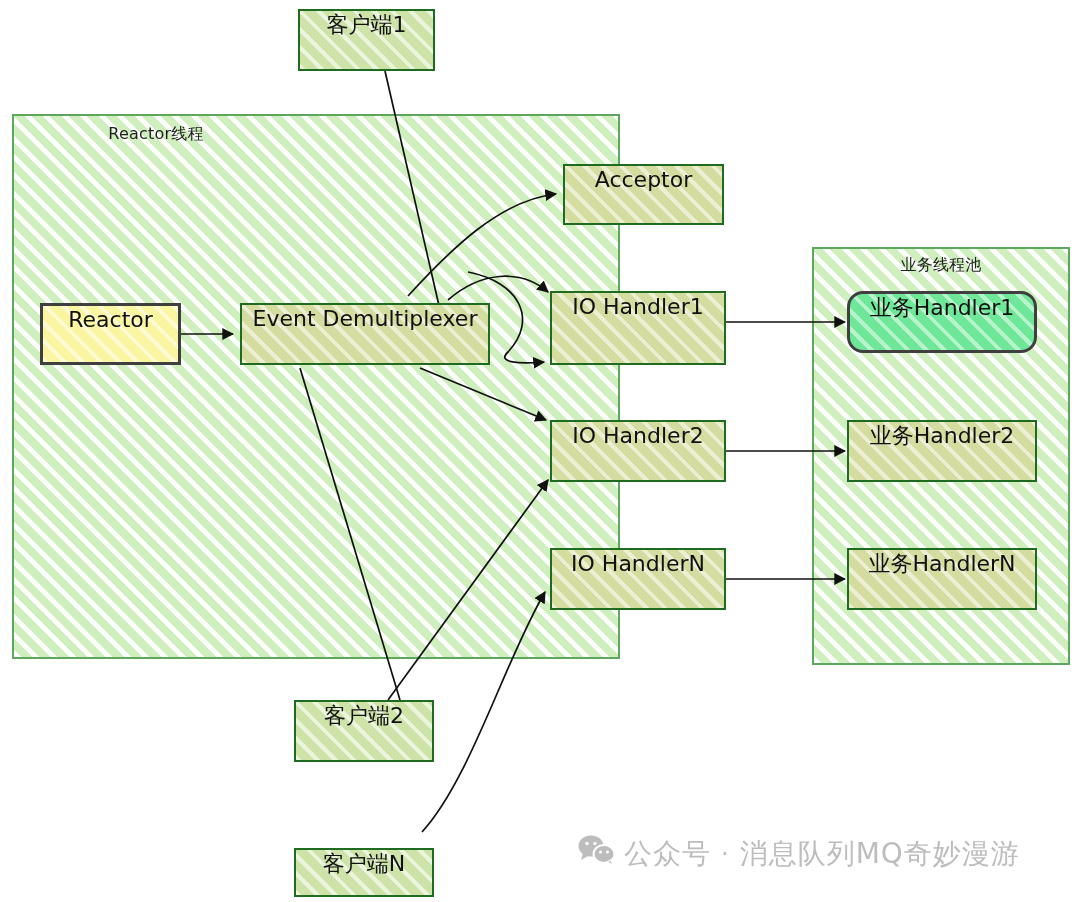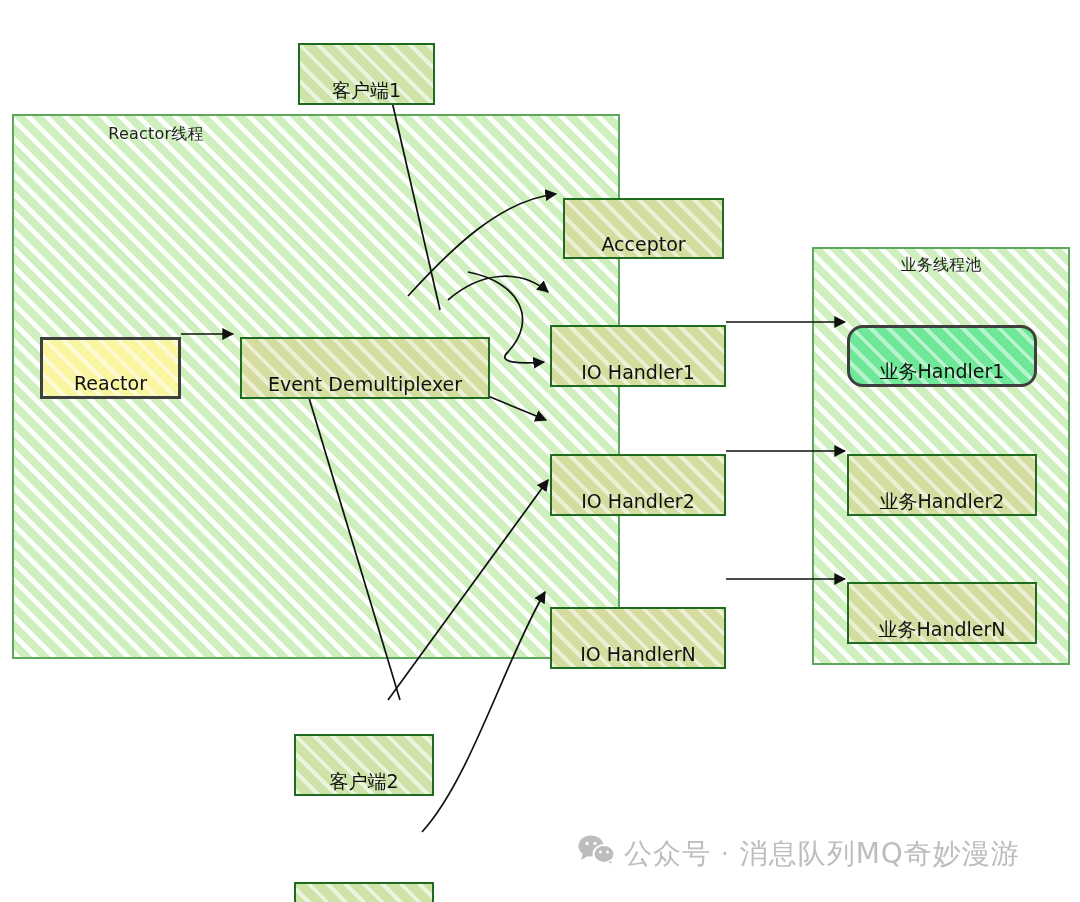--- a/index.html
+++ b/index.html
@@ -43,28 +43,27 @@
     font-size: 16px;
     color: #1f1f1f;
     letter-spacing: 0.2px;
   }
 
   
   .node {
     position: absolute;
     box-sizing: border-box;
     display: flex;
-    align-items: flex-end;
+    align-items: flex-start;
     justify-content: center;
     text-align: center;
-    font-size: 19px;
+    font-size: 22px;
     color: #111111;
     z-index: 10;
     line-height: 1.25;
-    margin-top: 34px;
   }
   .node.dark-border { border: 3px solid #3f3f3f; }
   .node.green-border { border: 2px solid #1F6B1F; }
 
   
   .hatch-pale {
     background-color: #CFEFBE;
     background-image: repeating-linear-gradient(
       45deg,
       rgba(255,255,255,0.92) 0px,
@@ -192,29 +191,29 @@
   </div>
 
   <div class="node green-border hatch-olive" style="left:240px; top:303px; width:250px; height:62px;">
     <span>Event Demultiplexer</span>
   </div>
 
   <div class="node green-border hatch-olive" style="left:563px; top:164px; width:161px; height:61px;">
     <span>Acceptor</span>
   </div>
 
-  <div class="node green-border hatch-olive" style="left:550px; top:291px; width:176px; height:62px;">
+  <div class="node green-border hatch-olive" style="left:550px; top:291px; width:176px; height:74px;">
     <span>IO Handler1</span>
   </div>
 
   <div class="node green-border hatch-olive" style="left:550px; top:420px; width:176px; height:62px;">
     <span>IO Handler2</span>
   </div>
 
-  <div class="node green-border hatch-olive" style="left:550px; top:573px; width:176px; height:62px;">
+  <div class="node green-border hatch-olive" style="left:550px; top:548px; width:176px; height:62px;">
     <span>IO HandlerN</span>
   </div>
 
   <div class="node dark-border hatch-brightgreen" style="left:847px; top:291px; width:190px; height:62px;">
     <span>业务Handler1</span>
   </div>
 
   <div class="node green-border hatch-olive" style="left:847px; top:420px; width:190px; height:62px;">
     <span>业务Handler2</span>
   </div>

